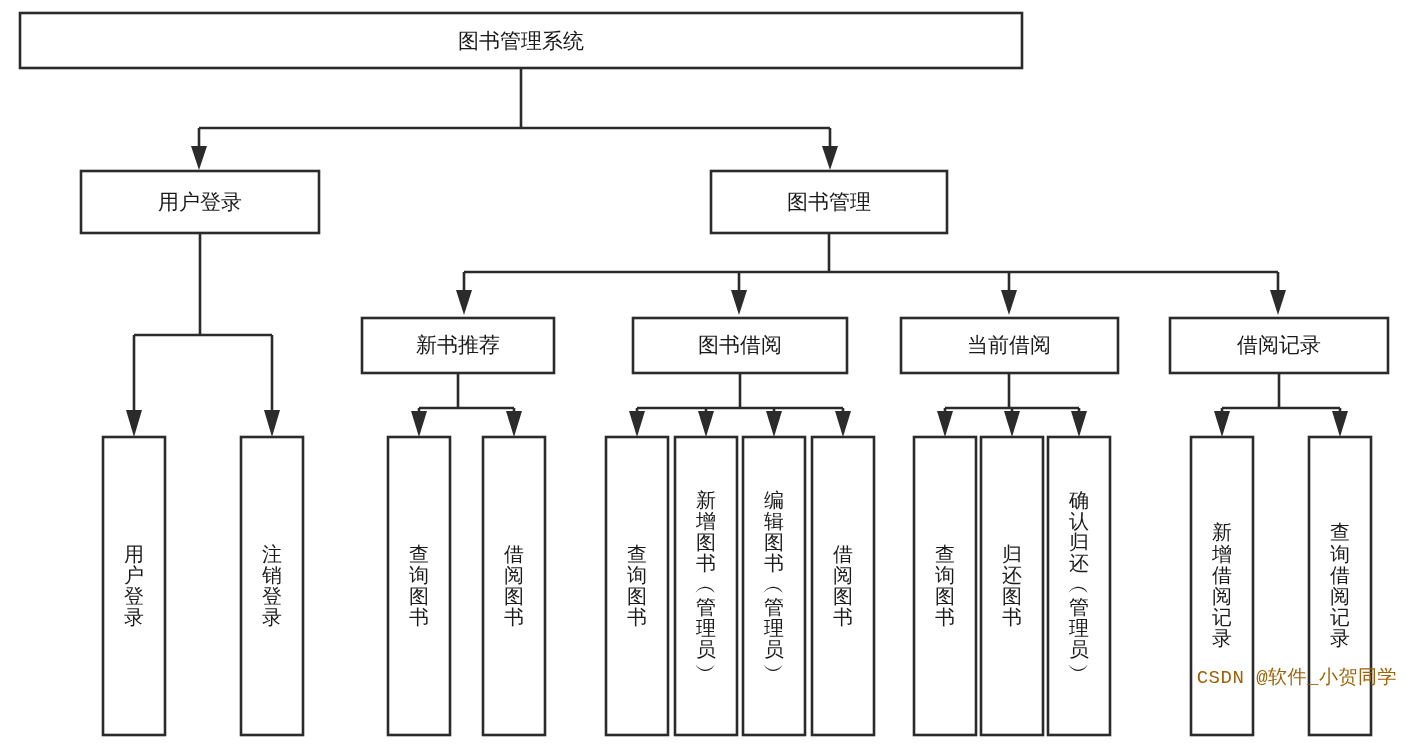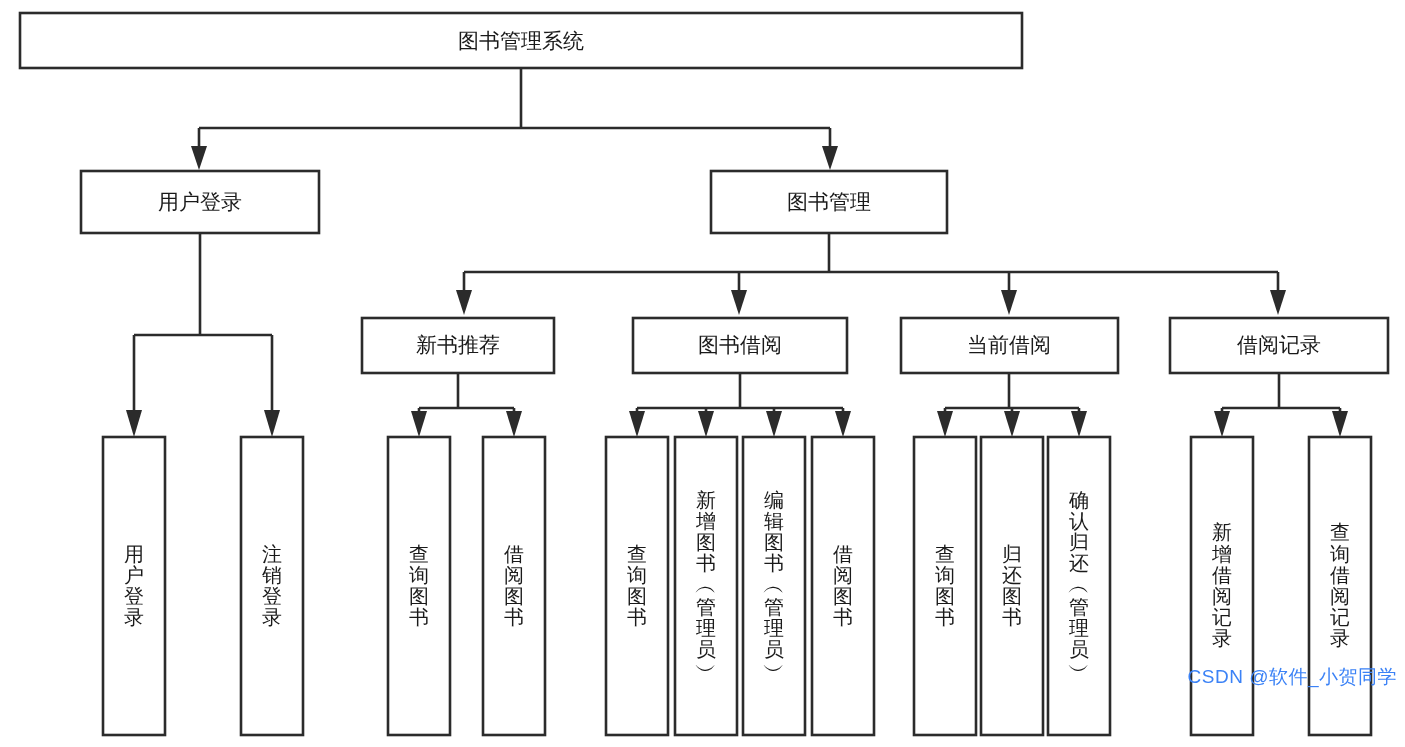--- a/index.html
+++ b/index.html
@@ -66,23 +66,23 @@
     pointer-events: none;
     box-sizing: border-box;
   }
   .vlabel span {
     display: block;
   }
   .watermark {
     position: absolute;
     right: 8px;
     bottom: 4px;
-    font-family: Liberation Sans, sans-serif;
+    font-family: Liberation Mono, monospace;
     font-size: 19px;
-    color: #3b82f6;
+    color: #a16207;
     letter-spacing: 0.5px;
     white-space: nowrap;
     pointer-events: none;
   }
 </style>
 </head>
 <body>
 
 <div id="diagram-root">
 

